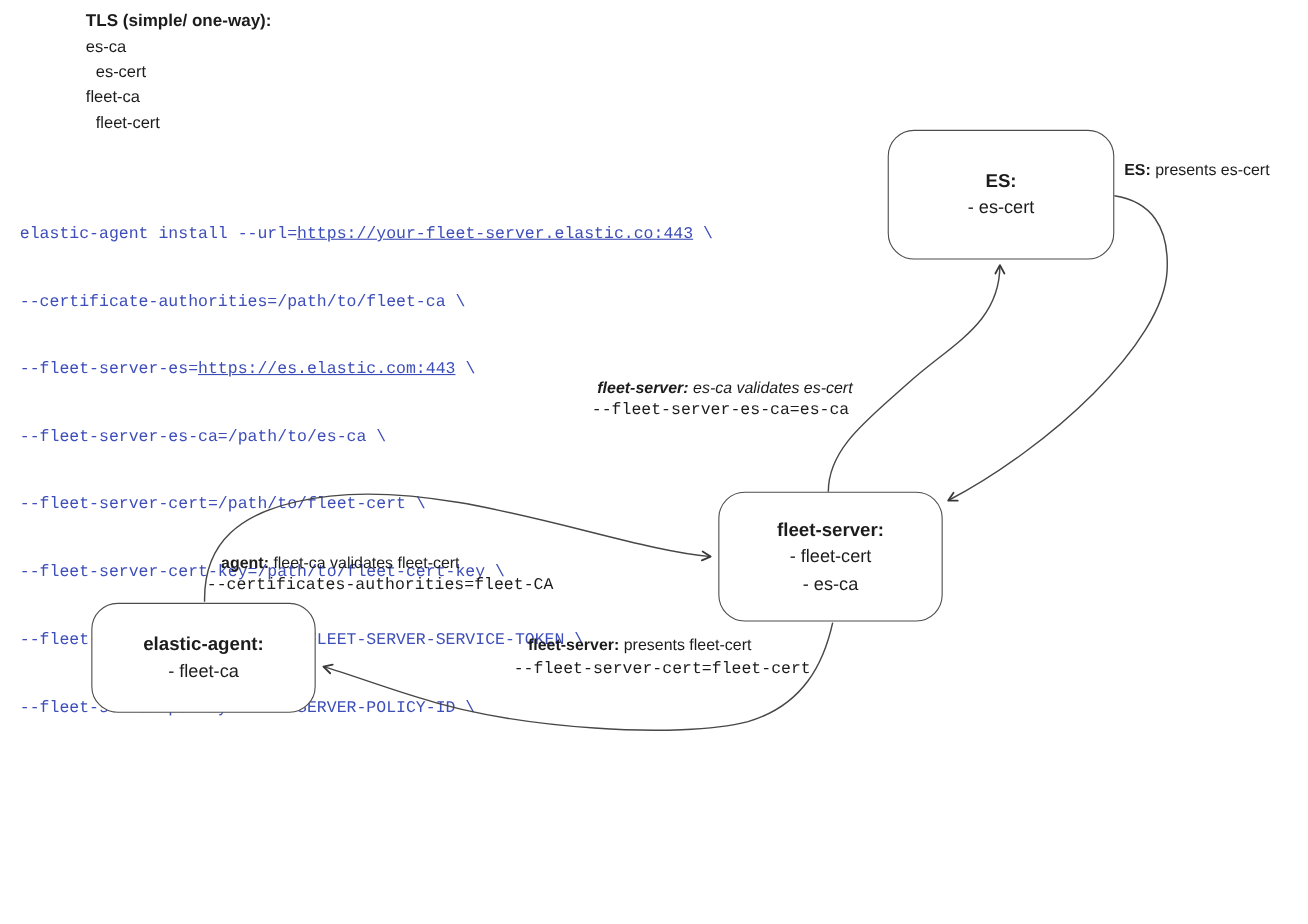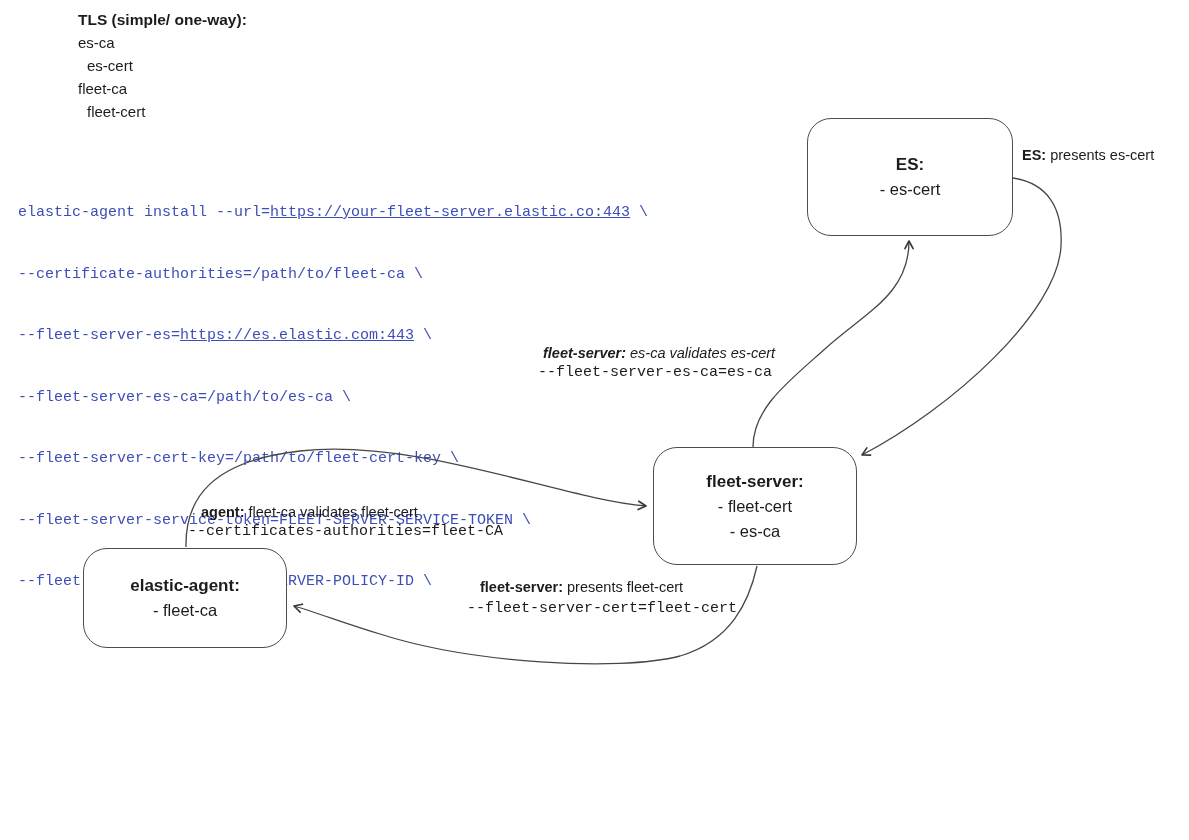--- a/index.html
+++ b/index.html
@@ -58,20 +58,21 @@
     <div class="indent">es-cert</div>
     <div>fleet-ca</div>
     <div class="indent">fleet-cert</div>
   </div>
 
   <div class="cmd">
     <div><span>elastic-agent install --url=</span><span class="u">https://your-fleet-server.elastic.co:443</span><span> \</span></div>
     <div>--certificate-authorities=/path/to/fleet-ca \</div>
     <div><span>--fleet-server-es=</span><span class="u">https://es.elastic.com:443</span><span> \</span></div>
     <div>--fleet-server-es-ca=/path/to/es-ca \</div>
+    <div>--fleet-server-cert=/path/to/fleet-cert \</div>
     <div>--fleet-server-cert-key=/path/to/fleet-cert-key \</div>
     <div>--fleet-server-service-token=FLEET-SERVER-SERVICE-TOKEN \</div>
     <div>--fleet-server-policy=FLEET-SERVER-POLICY-ID \</div>
   </div>
 
   <svg class="edges" width="1189" height="840" viewBox="0 0 1189 840">
     <defs>
       <marker id="arrow" viewBox="0 0 10 10" refX="8" refY="5" markerWidth="9" markerHeight="9" orient="auto">
         <path d="M1.5,1.5 L8,5 L1.5,8.5" fill="none" stroke="#383838" stroke-width="1.4" stroke-linecap="round" stroke-linejoin="round"></path>
       </marker>

